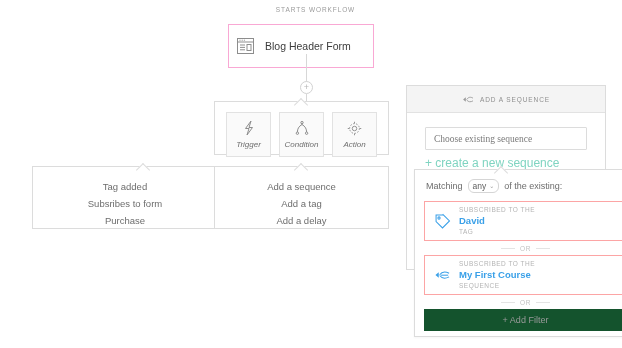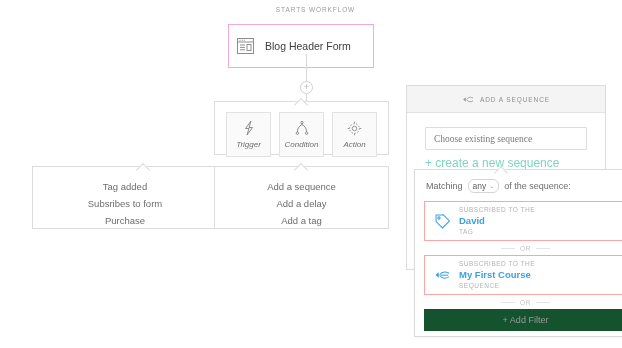--- a/index.html
+++ b/index.html
@@ -399,22 +399,22 @@
   <div class="panel list-panel panel-triggers">
     <div class="caret-up" style="left:105px; top:-6px;"></div>
     <div class="opt">Tag added</div>
     <div class="opt">Subsribes to form</div>
     <div class="opt">Purchase</div>
   </div>
 
   <div class="panel list-panel panel-actions">
     <div class="caret-up" style="left:81px; top:-6px;"></div>
     <div class="opt">Add a sequence</div>
+    <div class="opt">Add a tag</div>
     <div class="opt">Add a delay</div>
-    <div class="opt">Add a tag</div>
   </div>
 
   <div class="panel seq-panel">
     <div class="seq-header">
       <span>
         <svg width="13" height="9" viewBox="0 0 14 10">
           <g fill="none" stroke="#9a9a9a" stroke-width="1">
             <path d="M1 5 L4 2.5 L4 7.5 Z" fill="#9a9a9a" stroke="none"></path>
             <path d="M5 5 C7 2, 9.5 2, 12 3.5"></path>
             <path d="M5 5.6 C7 8, 9.5 8, 12 6.5"></path>
@@ -430,21 +430,21 @@
   </div>
 
   <div class="match-popup">
     <div class="caret-up" style="left:81px; top:-6px;"></div>
     <div class="match-row">
       <span>Matching</span>
       <span class="match-select">
         <span>any</span>
         <span class="chev">⌄</span>
       </span>
-      <span>of the sequence:</span>
+      <span>of the existing:</span>
     </div>
 
     <div class="filters">
 
       <div class="filter-card">
         <span class="f-icon">
           <svg width="17" height="17" viewBox="0 0 18 18">
             <g fill="none" stroke="#3aa0e8" stroke-width="1.1">
               <path d="M9.6 1.6 L16.4 8.4 L9 15.8 L2.2 9 L2.2 2.2 L9 2.2 Z"></path>
               <circle cx="5.3" cy="5.3" r="1.2"></circle>

